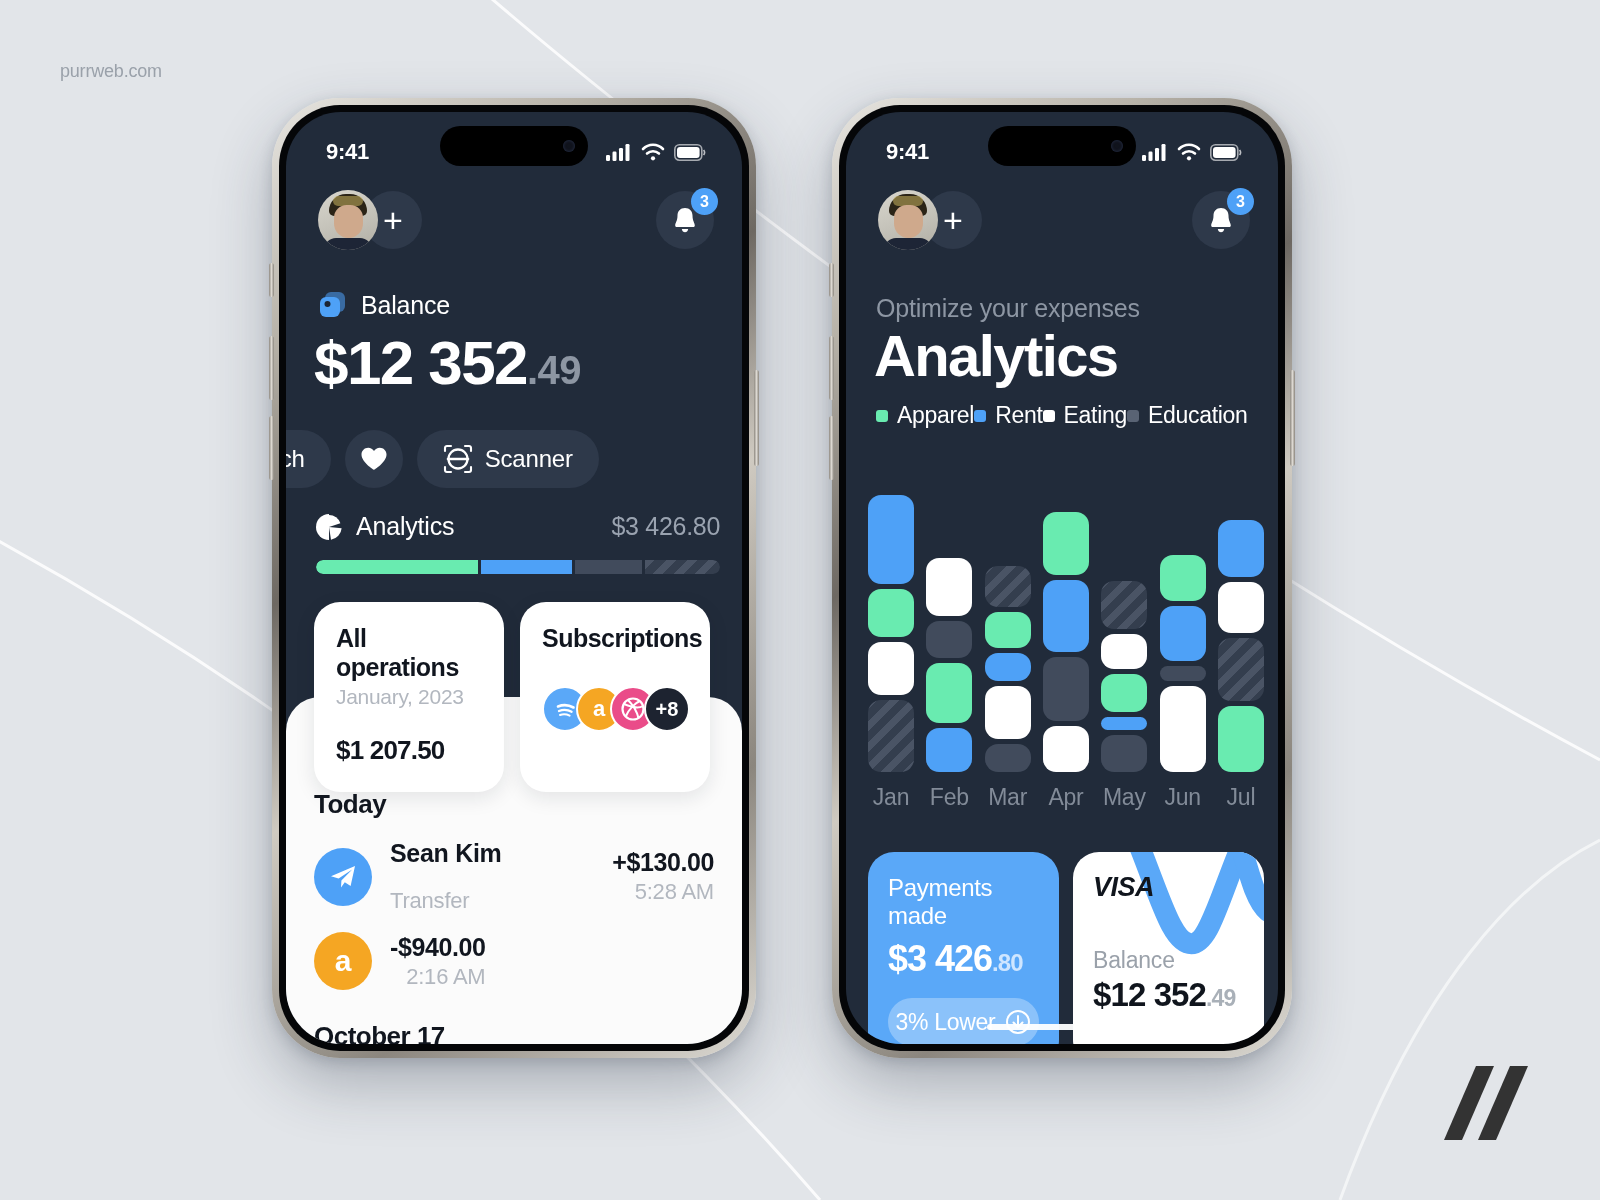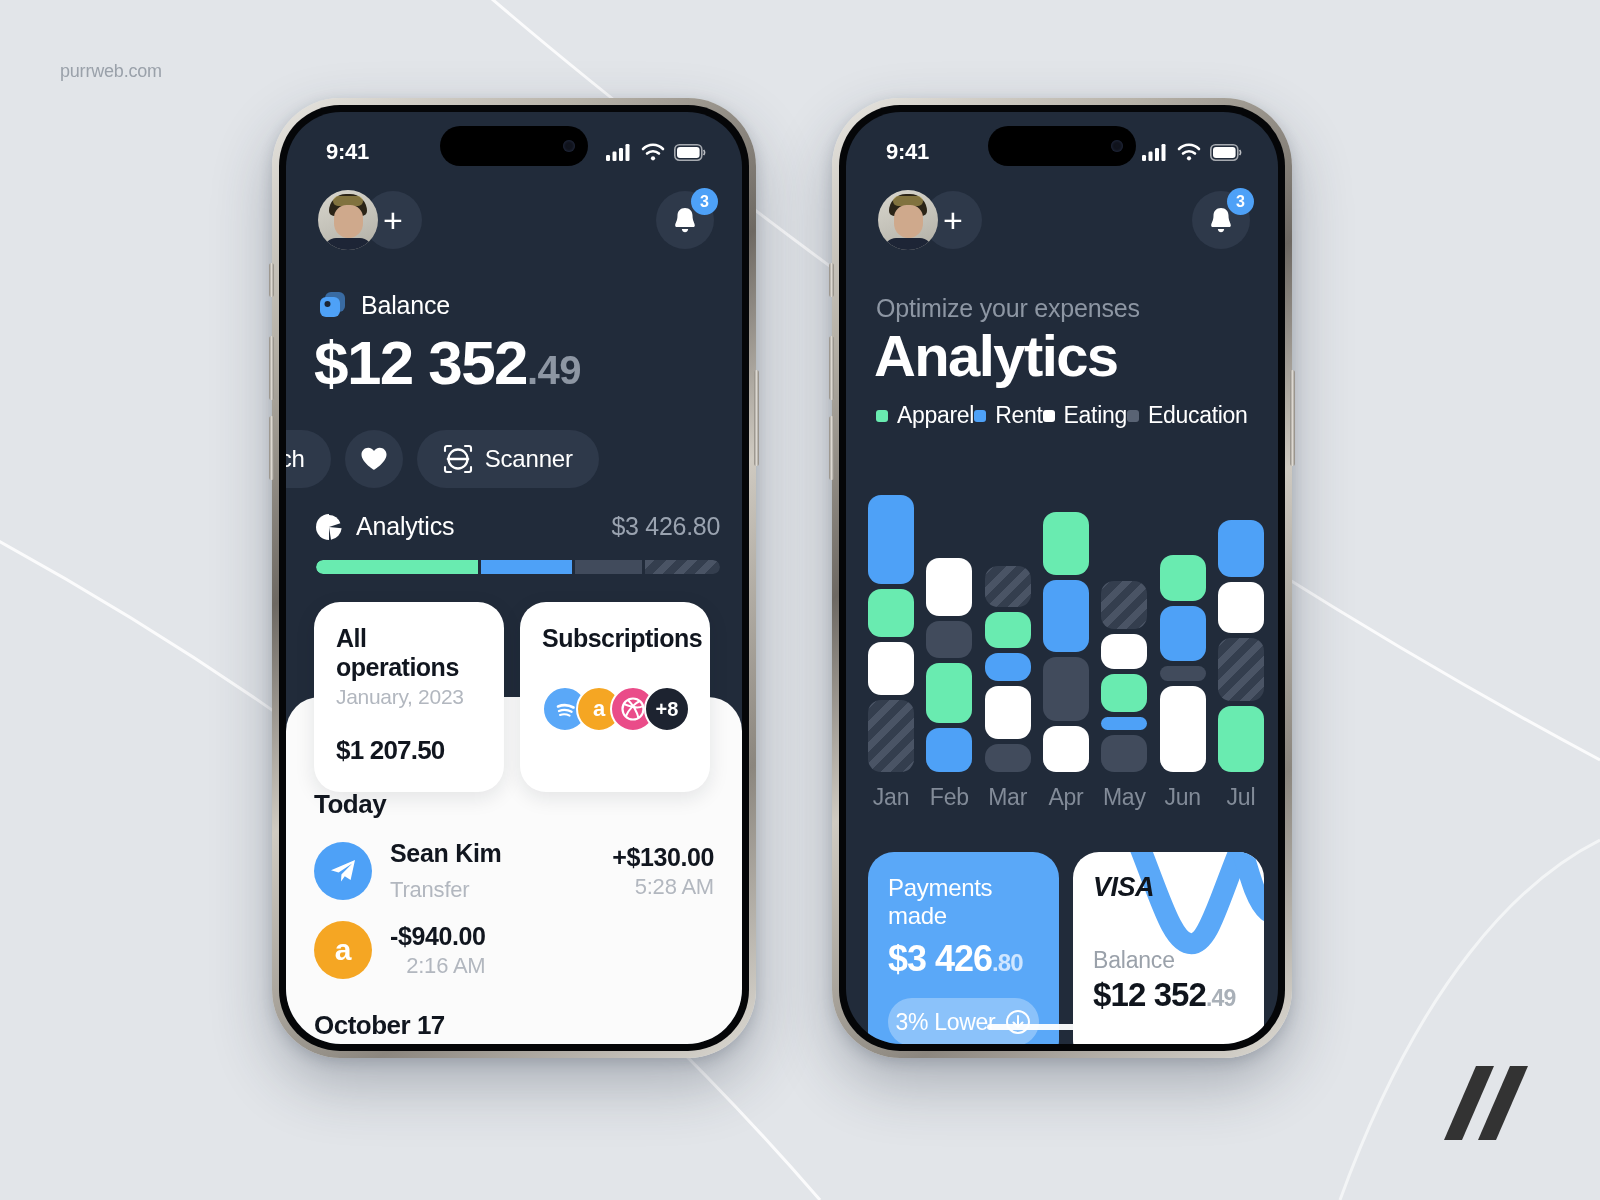--- a/index.html
+++ b/index.html
@@ -142,21 +142,21 @@
   .sub-icons { display:flex; align-items:center; margin-top:33px; }
   .sub-ic { width:46px; height:46px; border-radius:50%; margin-right:-12px; display:flex; align-items:center; justify-content:center;
             color:#fff; font-weight:700; font-size:22px; border:2px solid #fff; }
 
   .txlist { position:absolute; top:655px; left:0; right:0; bottom:0; padding:0 28px; z-index:6; }
   .tx-day { font-size:26px; font-weight:700; color:#11161f; letter-spacing:-0.5px; margin:22px 0 10px; }
   .tx-row { display:flex; align-items:center; gap:18px; padding:9px 0; }
   .tx-ic { width:58px; height:58px; border-radius:50%; flex:none; display:flex; align-items:center; justify-content:center; }
   .tx-mid { flex:1; min-width:0; }
   .tx-name { font-size:25px; font-weight:600; color:#11161f; letter-spacing:-0.3px; }
-  .tx-type { font-size:22px; color:#b2b7bf; margin-top:9px; letter-spacing:-0.2px; }
+  .tx-type { font-size:22px; color:#b2b7bf; margin-top:20px; letter-spacing:-0.2px; }
   .tx-right { text-align:right; }
   .tx-amt { font-size:25px; font-weight:700; color:#11161f; letter-spacing:-0.4px; }
   .tx-time { font-size:22px; color:#b2b7bf; margin-top:2px; letter-spacing:-0.2px; }
 
   
   .r-kicker { position:absolute; top:182px; left:30px; color:#8d96a3; font-size:25px; letter-spacing:-0.2px; z-index:4; }
   .r-title { position:absolute; top:210px; left:28px; color:#fff; font-size:58px; font-weight:700; letter-spacing:-1.6px; z-index:4; }
   .legend { position:absolute; top:290px; left:30px; right:16px; display:flex; align-items:center; z-index:4; }
   .lg { display:flex; align-items:center; gap:9px; color:#fff; font-size:23px; letter-spacing:-0.3px; white-space:nowrap; }
   .lg-dot { width:12px; height:12px; border-radius:3px; flex:none; }

